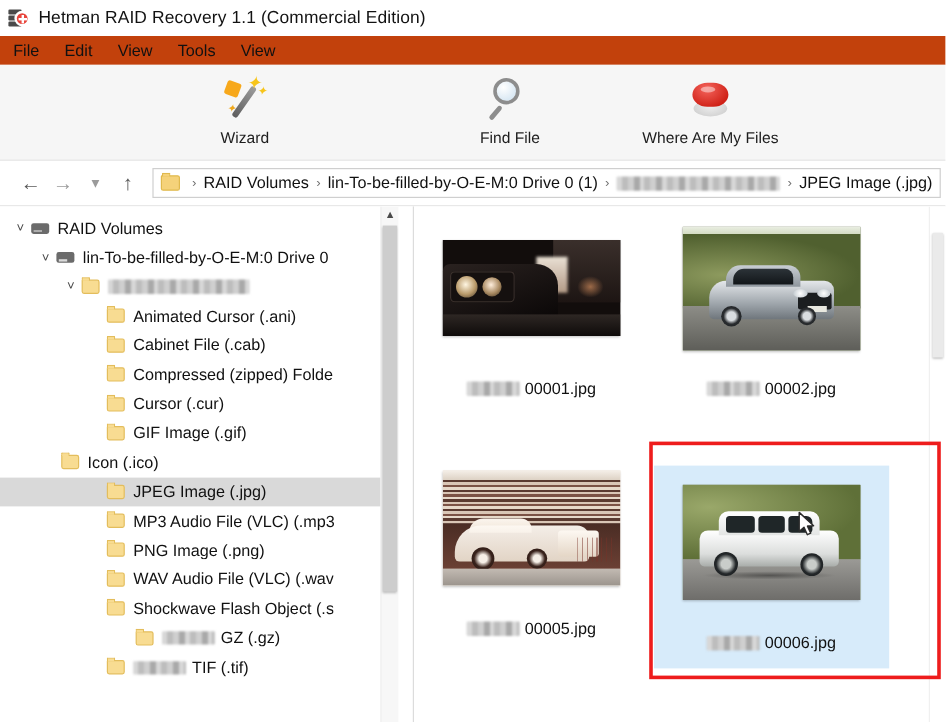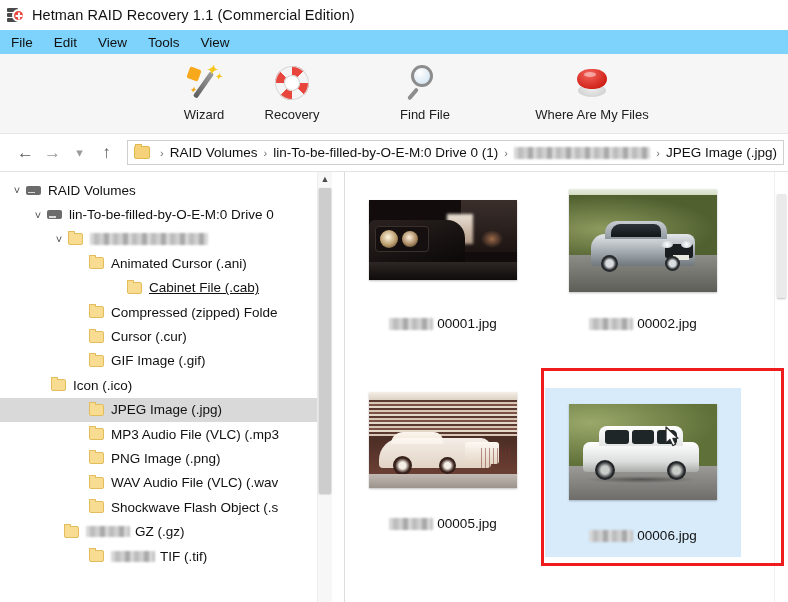--- a/index.html
+++ b/index.html
@@ -70,21 +70,21 @@
     letter-spacing: 0.1px;
     white-space: nowrap;
   }
 
   
   .menubar {
     height: 24px;
     display: flex;
     align-items: center;
     padding-left: 11px;
-    background: #7dd3fc;
+    background: #c2410c;
     box-sizing: border-box;
   }
   .menu-item {
     font-size: 13.5px;
     color: #111111;
     padding: 0 11px 0 0;
     margin-right: 10px;
     white-space: nowrap;
     cursor: default;
   }
@@ -611,27 +611,20 @@
     <span class="tb-icon ico-wand">
       <i class="wand"></i>
         <i class="tip"></i>
       <i class="star s1">✦</i>
         <i class="star s2">✦</i>
         <i class="star s3">✦</i>
     </span>
     <span class="tb-label">Wizard</span>
   </div>
 
-  <div class="tb-btn" style="position:absolute;left:248px;top:0;width:88px;">
-    <span class="tb-icon ico-ring">
-      <i class="outer"></i>
-        <i class="inner"></i>
-    </span>
-    <span class="tb-label">Recovery</span>
-  </div>
 
   <div class="tb-btn" style="position:absolute;left:389px;top:0;width:72px;">
     <span class="tb-icon ico-search">
       <i class="lens"></i>
         <i class="handle"></i>
     </span>
     <span class="tb-label">Find File</span>
   </div>
 
   <div class="tb-btn" style="position:absolute;left:516px;top:0;width:152px;">
@@ -681,21 +674,21 @@
         <div class="tree-row" style="padding-left: 50px;">
           <span class="chev">˅</span>
           <span class="tfold"></span>
           <span class="blur" style="width: 118px; height: 12px;"></span>
         </div>
         <div class="tree-row" style="padding-left: 71px;">
           <span class="chev"></span>
           <span class="tfold"></span>
           <span class="tlabel">Animated Cursor (.ani)</span>
         </div>
-        <div class="tree-row" style="padding-left: 109px; text-decoration: underline;">
+        <div class="tree-row" style="padding-left: 71px;">
           <span class="chev"></span>
           <span class="tfold"></span>
           <span class="tlabel">Cabinet File (.cab)</span>
         </div>
         <div class="tree-row" style="padding-left: 71px;">
           <span class="chev"></span>
           <span class="tfold"></span>
           <span class="tlabel">Compressed (zipped) Folde</span>
         </div>
         <div class="tree-row" style="padding-left: 71px;">
@@ -731,21 +724,21 @@
         <div class="tree-row" style="padding-left: 71px;">
           <span class="chev"></span>
           <span class="tfold"></span>
           <span class="tlabel">WAV Audio File (VLC) (.wav</span>
         </div>
         <div class="tree-row" style="padding-left: 71px;">
           <span class="chev"></span>
           <span class="tfold"></span>
           <span class="tlabel">Shockwave Flash Object (.s</span>
         </div>
-        <div class="tree-row" style="padding-left: 46px;">
+        <div class="tree-row" style="padding-left: 95px;">
           <span class="chev"></span>
           <span class="tfold"></span>
           <span class="blur" style="width: 44px; height: 11px; margin-right: 5px;"></span>
           <span class="tlabel">GZ (.gz)</span>
         </div>
         <div class="tree-row" style="padding-left: 71px;">
           <span class="chev"></span>
           <span class="tfold"></span>
           <span class="blur" style="width: 44px; height: 11px; margin-right: 5px;"></span>
           <span class="tlabel">TIF (.tif)</span>

